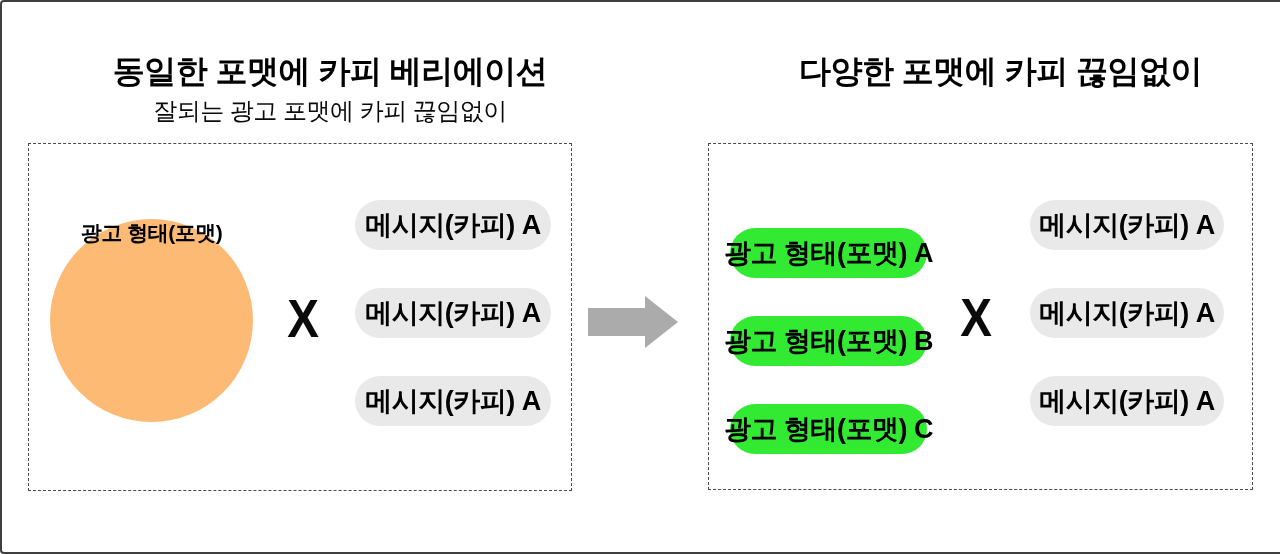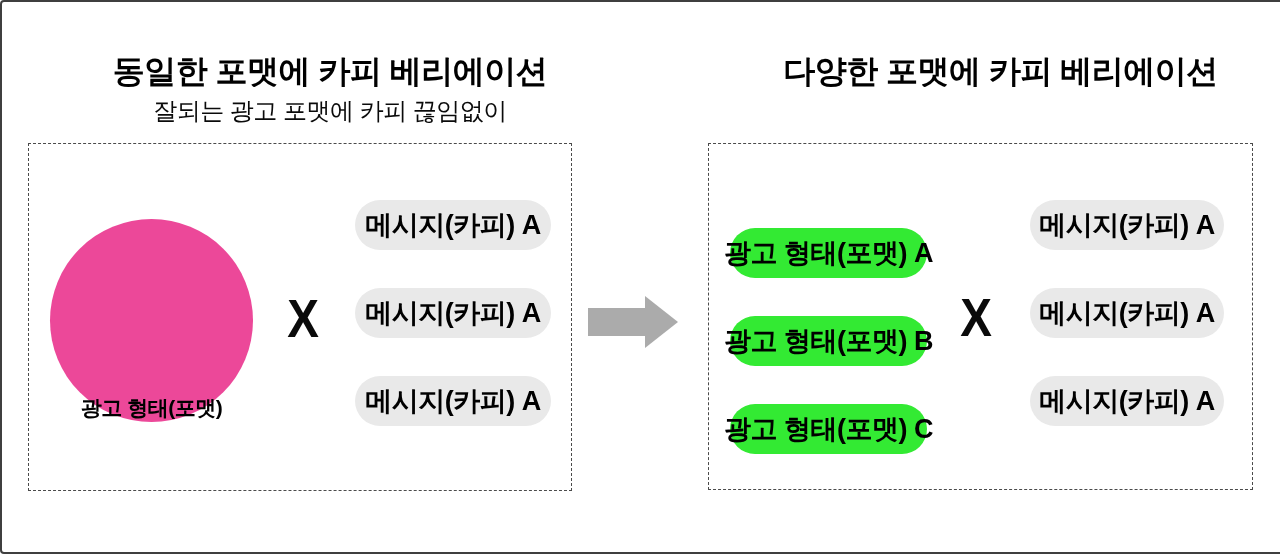--- a/index.html
+++ b/index.html
@@ -55,23 +55,23 @@
   .box-left  { left: 28px;  top: 143px; width: 544px; height: 348px; }
   .box-right { left: 708px; top: 143px; width: 545px; height: 347px; }
 
   .green-circle {
     position: absolute;
     left: 50px;
     top: 219px;
     width: 203px;
     height: 203px;
     border-radius: 50%;
-    background: #ec4899;
+    background: #fdba74;
     display: flex;
-    align-items: flex-end;
+    align-items: flex-start;
     justify-content: center;
     font-size: 21px;
     font-weight: 800;
     color: #000000;
     letter-spacing: -0.5px;
   }
   .pill {
     position: absolute;
     height: 50px;
     border-radius: 29px;
@@ -137,21 +137,21 @@
   }
 </style>
 </head>
 <body>
 
 <div class="stage">
 
   <div class="panel-title title-left">동일한 포맷에 카피 베리에이션</div>
   <div class="panel-subtitle title-left">잘되는 광고 포맷에 카피 끊임없이</div>
 
-  <div class="panel-title title-right">다양한 포맷에 카피 베리에이션</div>
+  <div class="panel-title title-right">다양한 포맷에 카피 끊임없이</div>
 
   <div class="dashed-box box-left"></div>
 
   <div class="green-circle">
     <span>광고 형태(포맷)</span>
   </div>
 
   <div class="multiply x-left">X</div>
 
   <div class="pill pill-gray pill-msg-left row-1">메시지(카피) A</div>

